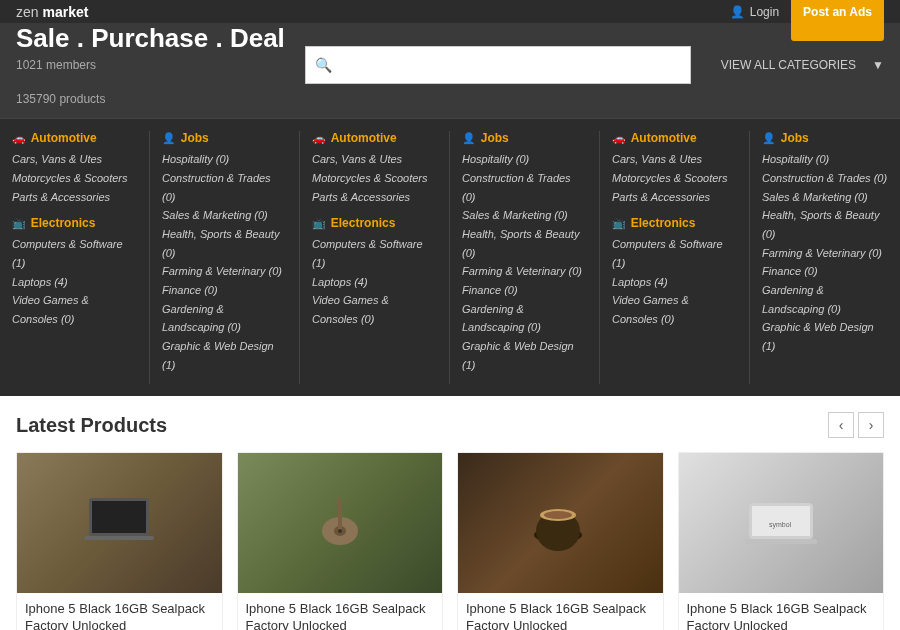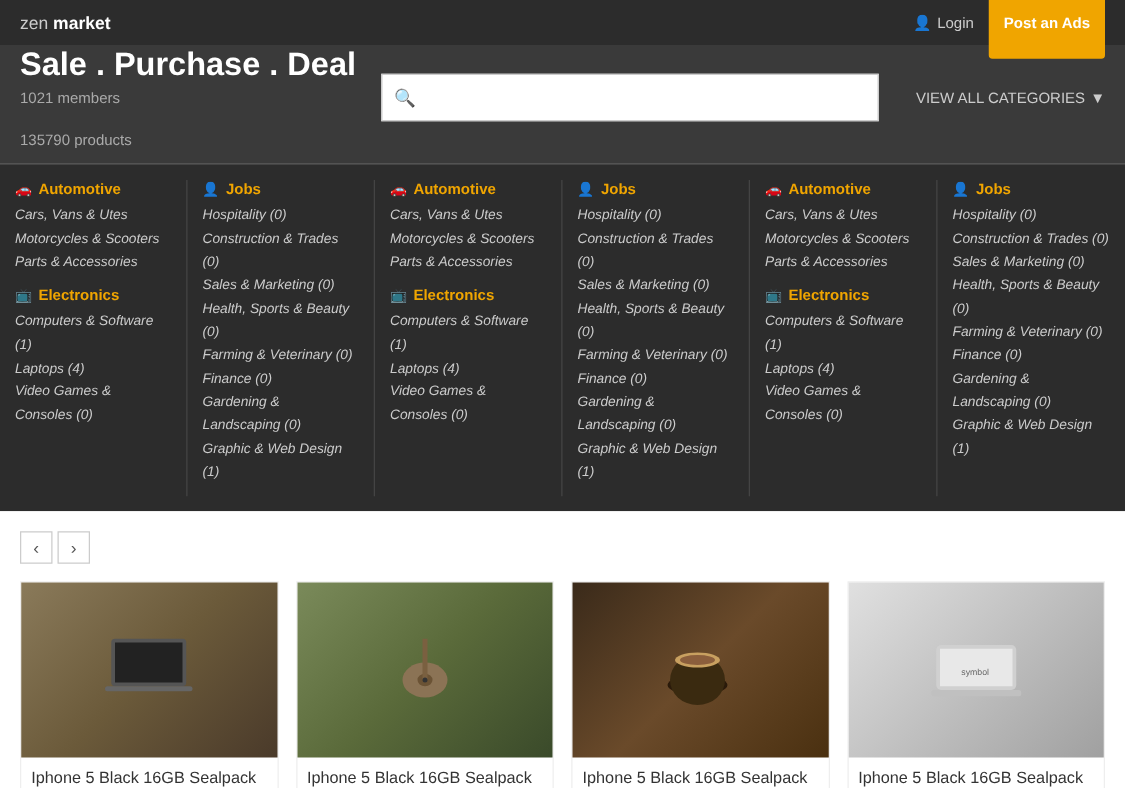--- a/index.html
+++ b/index.html
@@ -5,21 +5,21 @@
     * { box-sizing: border-box; margin: 0; padding: 0; }
     body { font-family: Arial, sans-serif; font-size: 13px; background: #f5f5f5; color: #333; width: 900px; }
 
     
     .top-bar {
       background: #2c2c2c;
       display: flex;
       align-items: center;
       justify-content: space-between;
       padding: 8px 16px;
-      height: 36px;
+      height: 23px;
     }
     .logo { color: #fff; font-size: 14px; }
     .logo span.zen { color: #ccc; font-weight: 300; }
     .logo span.market { color: #fff; font-weight: 700; }
     .top-bar-right { display: flex; align-items: center; gap: 12px; }
     .login-link { color: #ccc; font-size: 12px; text-decoration: none; display: flex; align-items: center; gap: 4px; }
     .post-ad-btn {
       background: #f0a500;
       color: #fff;
       border: none;
@@ -78,21 +78,21 @@
       cursor: pointer;
       letter-spacing: 0.5px;
     }
     .view-all-btn {
       color: #ccc;
       font-size: 12px;
       white-space: nowrap;
       cursor: pointer;
       display: flex;
       align-items: center;
-      gap: 4px;
+      gap: 16px;
       margin-left: 10px;
     }
 
     
     .cat-nav {
       background: #2c2c2c;
       display: grid;
       grid-template-columns: repeat(6, 1fr);
       padding: 12px 0;
       border-top: 1px solid #444;
@@ -311,20 +311,21 @@
         <div class="cat-item">Farming &amp; Veterinary (0)</div>
         <div class="cat-item">Finance (0)</div>
         <div class="cat-item">Gardening &amp; Landscaping (0)</div>
         <div class="cat-item">Graphic &amp; Web Design (1)</div>
       </div>
     </div>
   </div>
 
 <div class="latest-section">
   <div class="latest-header">
+    <h2 class="latest-title">Latest Products</h2>
     <div class="nav-arrows">
       <button class="nav-arrow">‹</button>
       <button class="nav-arrow">›</button>
     </div>
   </div>
   <div class="products-grid" id="products-grid">
   <div class="product-card">
         <div class="product-img-placeholder img-laptop">
           <svg width="80" height="60" viewBox="0 0 80 60">
             <rect x="10" y="5" width="60" height="38" rx="3" fill="#555"></rect>

